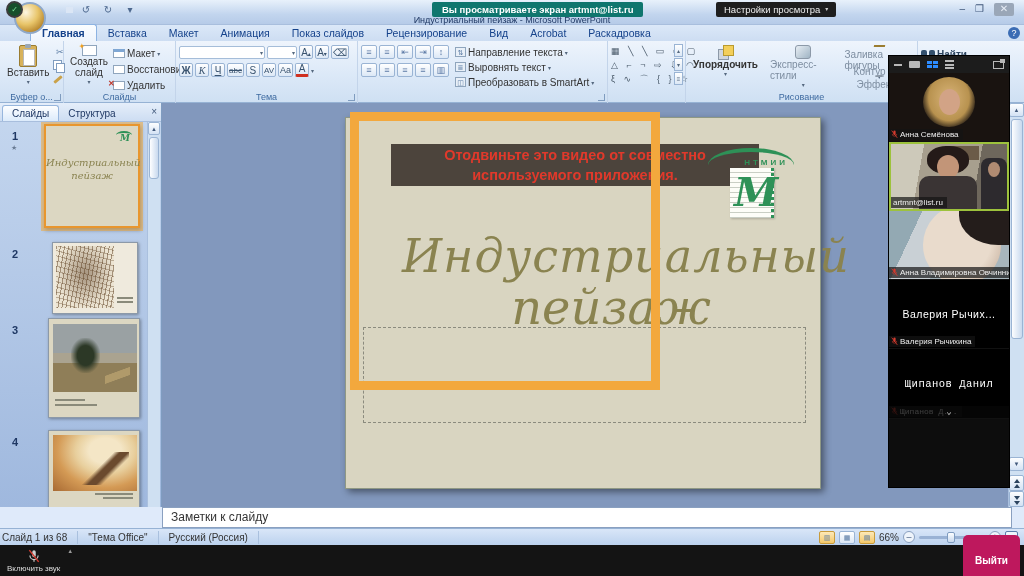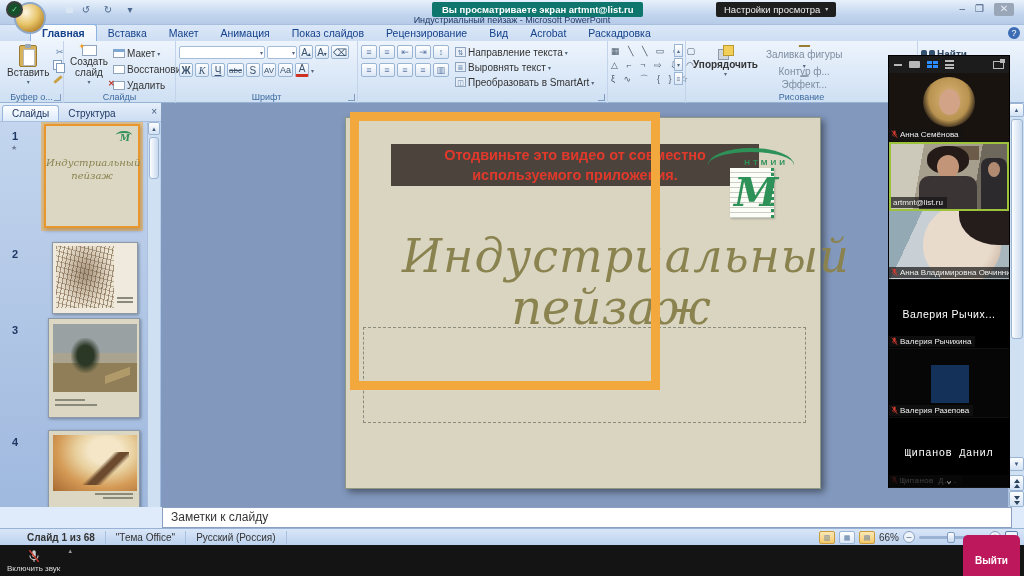--- a/index.html
+++ b/index.html
@@ -346,21 +346,21 @@
           <span class="mini fbtn b">Ж</span>
           <span class="mini fbtn i">К</span>
           <span class="mini fbtn u">Ч</span>
           <span class="mini fbtn s">abc</span>
           <span class="mini fbtn">S</span>
           <span class="mini fbtn" style="font-size:8px;">AV</span>
           <span class="mini fbtn" style="font-size:9px;">Aa</span>
           <span class="mini fbtn red">A</span>
           <span class="caret">▾</span>
         </div>
-        <div class="glabel">Шрифт</div>
+        <div class="glabel">Тема</div>
         <div class="launcher"></div>
       </div>
 
       <div class="rgroup" style="width:250px;">
         <div style="display:flex;gap:6px;">
           <div>
             <div style="display:flex;gap:2px;margin-top:2px;">
               <span class="li">≡</span>
               <span class="li">≡</span>
               <span class="li">⇤</span>
@@ -409,20 +409,25 @@
         </div>
       </div>
 
       <div class="rgroup" style="width:232px;">
         <div style="display:flex;gap:4px;">
           <div class="bigbtn">
             <span class="arr-ic"></span>
             <span style="font-weight:bold;">Упорядочить</span>
             <span class="caret">▾</span>
           </div>
+          <div class="bigbtn">
+            <span class="qs-ic"></span>
+            <span class="dim">Экспресс-стили</span>
+            <span class="caret">▾</span>
+          </div>
           <div class="pright" style="margin-top:2px;">
             <div class="smallrow dim">
                 <span class="fill-ic"></span>
                 <span>Заливка фигуры</span>
                 <span class="caret">▾</span>
               </div>
             <div class="smallrow dim">
                 <span class="line-ic"></span>
                 <span>Контур ф...</span>
               </div>
@@ -534,21 +539,21 @@
                 <i class="tri dn" style="top:9px;"></i>
               </span>
           </div>
         </div>
       </div>
     </div>
 
     <div class="notes">Заметки к слайду</div>
 
     <div class="statusbar">
-      <span class="sseg" style="padding-left:27px;font-weight:bold;">Слайд 1 из 68</span>
+      <span class="sseg" style="padding-left:2px;">Слайд 1 из 68</span>
       <span class="sseg">"Тема Office"</span>
       <span class="sseg">Русский (Россия)</span>
       <div class="sright">
         <span class="vbtn hot">▥</span>
         <span class="vbtn">▦</span>
         <span class="vbtn hot">▤</span>
         <span>66%</span>
         <span class="zbtn">–</span>
         <span class="ztrack">
           <span class="ztick"></span>
@@ -629,33 +634,20 @@
       <div class="nlabel">
         <svg class="redmic" viewBox="0 0 12 16">
             <rect x="4" y="1" width="4" height="8" rx="2" fill="#d33a2e"></rect>
             <path d="M2 7a4 4 0 0 0 8 0" fill="none" stroke="#d33a2e"></path>
             <line x1="1" y1="1" x2="11" y2="14" stroke="#d33a2e" stroke-width="1.5"></line>
           </svg>
         <span>Валерия Рычихина</span>
       </div>
     </div>
 
-    <div class="tile">
-      <div class="t-art5">
-          <div class="sq"></div>
-        </div>
-      <div class="nlabel">
-        <svg class="redmic" viewBox="0 0 12 16">
-            <rect x="4" y="1" width="4" height="8" rx="2" fill="#d33a2e"></rect>
-            <path d="M2 7a4 4 0 0 0 8 0" fill="none" stroke="#d33a2e"></path>
-            <line x1="1" y1="1" x2="11" y2="14" stroke="#d33a2e" stroke-width="1.5"></line>
-          </svg>
-        <span>Валерия Разепова</span>
-      </div>
-    </div>
 
     <div class="tile" style="height:70px;font-family:Liberation Mono, monospace;">
       <div class="ctext" style="align-items:center;">Щипанов Данил</div>
       <div class="nlabel dimlabel">
         <svg class="redmic" viewBox="0 0 12 16">
             <rect x="4" y="1" width="4" height="8" rx="2" fill="#d33a2e"></rect>
             <path d="M2 7a4 4 0 0 0 8 0" fill="none" stroke="#d33a2e"></path>
             <line x1="1" y1="1" x2="11" y2="14" stroke="#d33a2e" stroke-width="1.5"></line>
           </svg>
         <span>Щипанов Д...</span>

